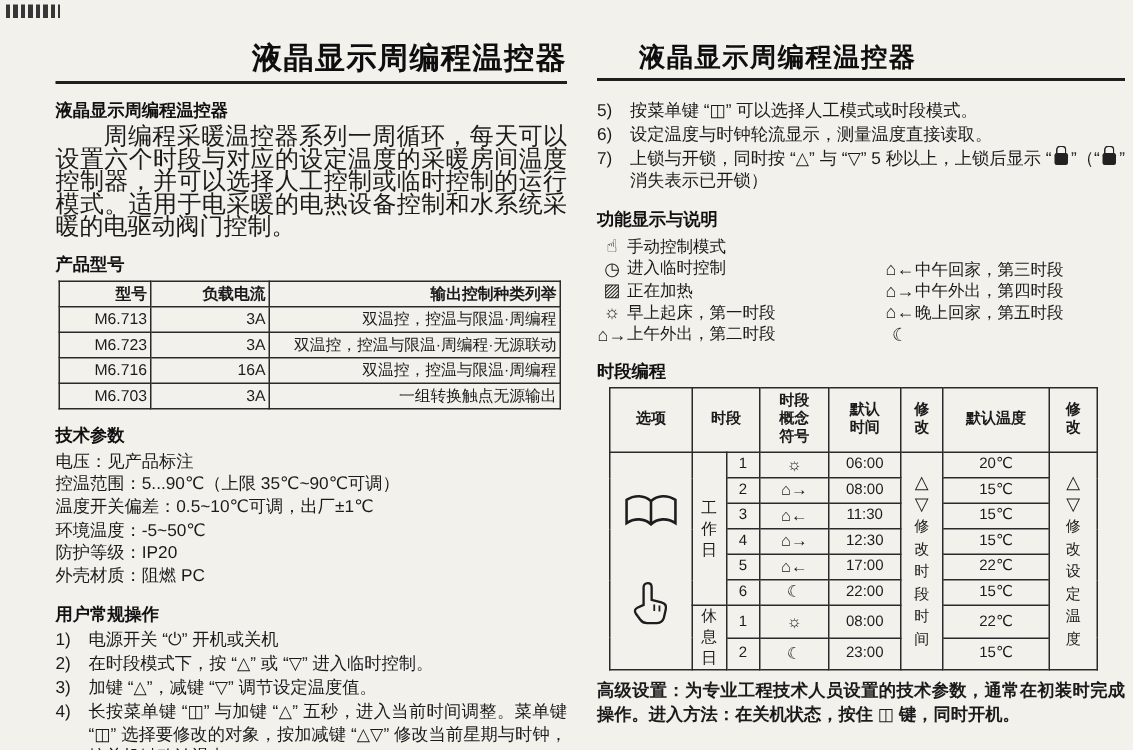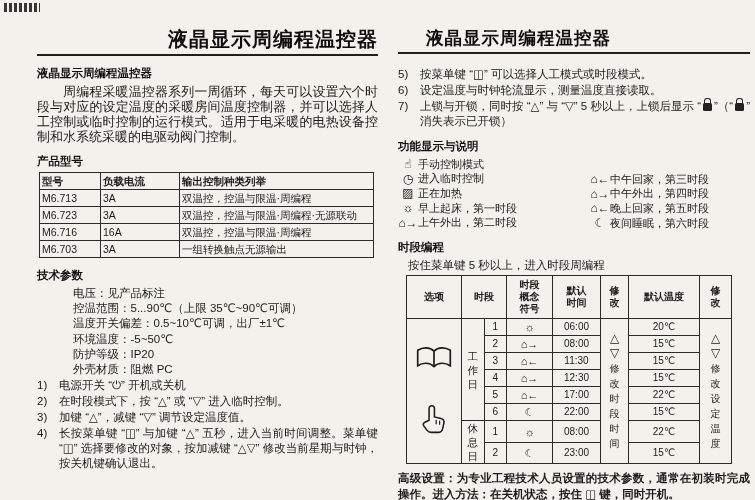--- a/index.html
+++ b/index.html
@@ -17,29 +17,29 @@
   .page{position:absolute;top:26px;}
   .page-left{left:37px;width:341px;}
   .page-right{left:398px;width:352px;}
 
   .title{margin:0;font-weight:bold;color:#0e0e0e;letter-spacing:1px;}
   .title-left{font-size:20px;line-height:26px;text-align:right;}
   .title-right{font-size:17.5px;line-height:24px;text-align:left;padding-left:28px;}
   .rule{border-bottom:2px solid #1f1f1f;margin-top:2px;}
 
   h2.sec{font-size:11.5px;font-weight:bold;margin:10px 0 3px 0;color:#111;}
-  .para{font-size:13px;line-height:15px;margin:2px 0 0 0;text-indent:2em;text-align:justify;}
+  .para{font-size:16px;line-height:15px;margin:2px 0 0 0;text-indent:2em;text-align:justify;}
 
   table{border-collapse:collapse;table-layout:fixed;}
   .ptable{width:335px;margin:3px 0 0 2px;font-size:10.5px;}
-  .ptable th,.ptable td{border:1px solid #2a2a2a;text-align:left;padding:1px 2px;height:14px;line-height:13px;overflow:hidden;white-space:nowrap;}
+  .ptable th,.ptable td{border:1px solid #2a2a2a;text-align:right;padding:1px 2px;height:14px;line-height:13px;overflow:hidden;white-space:nowrap;}
   .ptable th{font-weight:bold;}
   .col-model{width:56px;} .col-amp{width:74px;}
 
-  .specs{font-size:11.5px;line-height:15.2px;margin-left:36px;}
+  .specs{font-size:11.5px;line-height:15.2px;}
   .ops{font-size:11.5px;line-height:15px;margin-top:1px;}
   .op{display:flex;margin-bottom:1px;}
   .opn{width:22px;flex:0 0 22px;}
   .opt{flex:1;text-align:justify;}
 
   .lock-icon{display:inline-block;width:9px;height:8px;background:#222;border-radius:1.5px;position:relative;margin:0 2px;vertical-align:-1px;}
   .lock-icon::before{content:"";position:absolute;top:-5px;left:1px;width:5px;height:5px;border:1.6px solid #222;border-bottom:none;border-radius:3px 3px 0 0;}
 
   .funcwrap{display:flex;margin-top:2px;}
   .funcol{flex:0 0 auto;}
@@ -115,20 +115,21 @@
   <h2 class="sec">技术参数</h2>
   <div class="specs">
     <div>电压：见产品标注</div>
     <div>控温范围：5...90℃（上限 35℃~90℃可调）</div>
     <div>温度开关偏差：0.5~10℃可调，出厂±1℃</div>
     <div>环境温度：-5~50℃</div>
     <div>防护等级：IP20</div>
     <div>外壳材质：阻燃 PC</div>
   </div>
 
+  <h2 class="sec">用户常规操作</h2>
   <div class="ops">
     <div class="op">
       <span class="opn">1)</span>
       <span class="opt">电源开关 “⏻” 开机或关机</span>
     </div>
     <div class="op">
       <span class="opn">2)</span>
       <span class="opt">在时段模式下，按 “△” 或 “▽” 进入临时控制。</span>
     </div>
     <div class="op">
@@ -196,27 +197,25 @@
       <div class="fitem">
         <span class="ficon">⌂→</span>
         <span class="flabel">中午外出，第四时段</span>
       </div>
       <div class="fitem">
         <span class="ficon">⌂←</span>
         <span class="flabel">晚上回家，第五时段</span>
       </div>
       <div class="fitem">
         <span class="ficon">☾</span>
-        <span class="flabel">夜间睡眠，第六时段</span>
       </div>
     </div>
   </div>
 
   <h2 class="sec">时段编程</h2>
-  <div class="lead">按住菜单键 5 秒以上，进入时段周编程</div>
 
   <table class="stable">
     <thead>
       <tr>
         <th class="c-opt">选项</th>
         <th colspan="2">时段</th>
         <th class="c-sym preline">时段
 概念
 符号</th>
         <th class="c-time preline">默认

